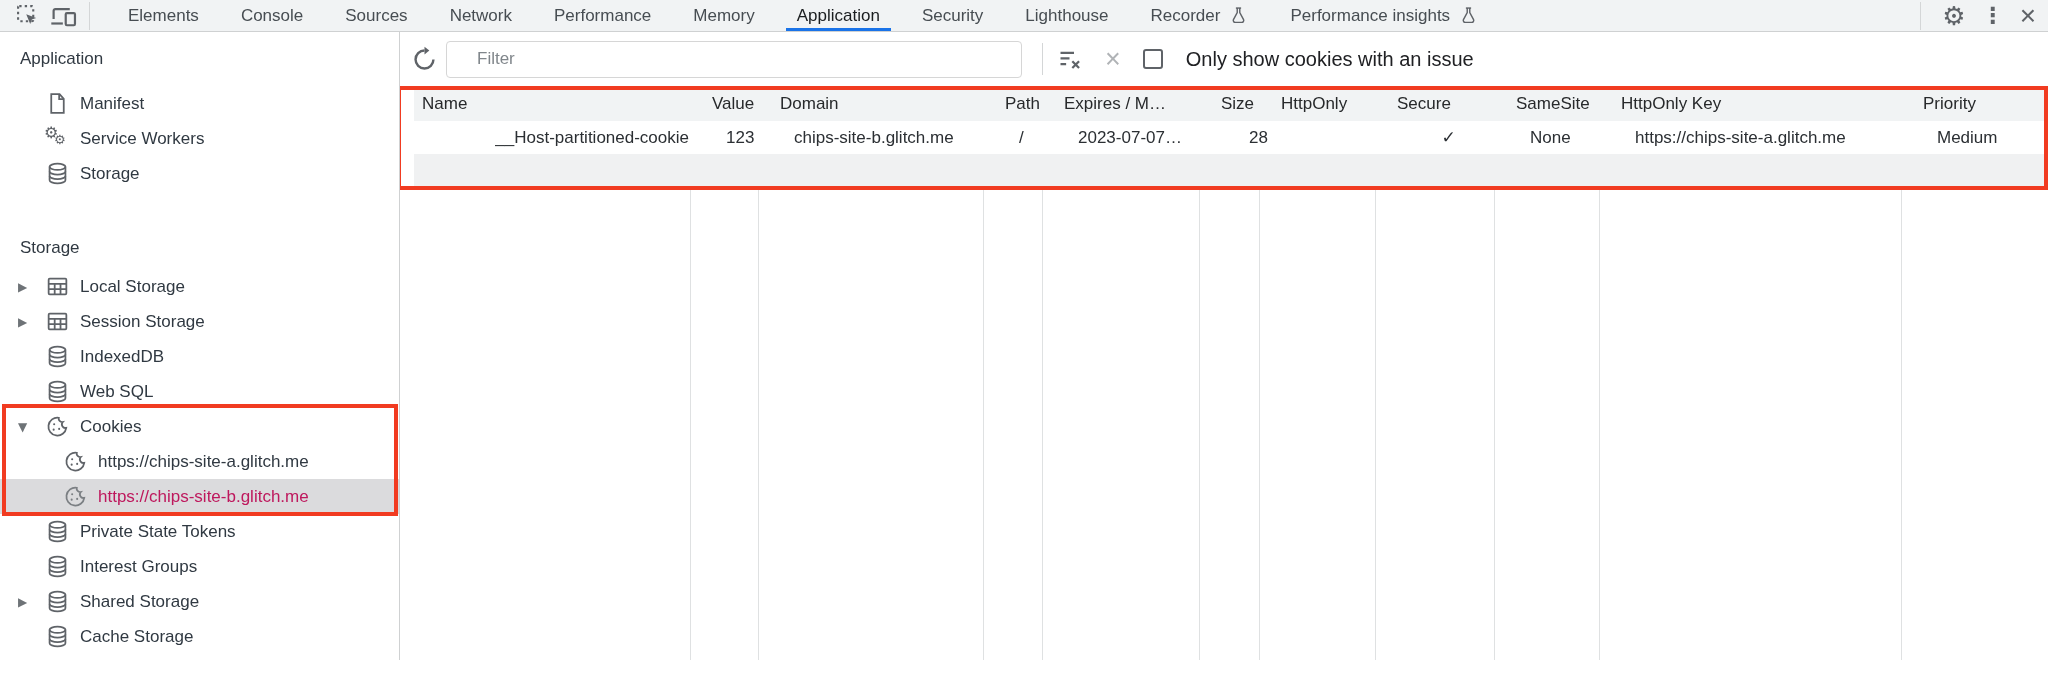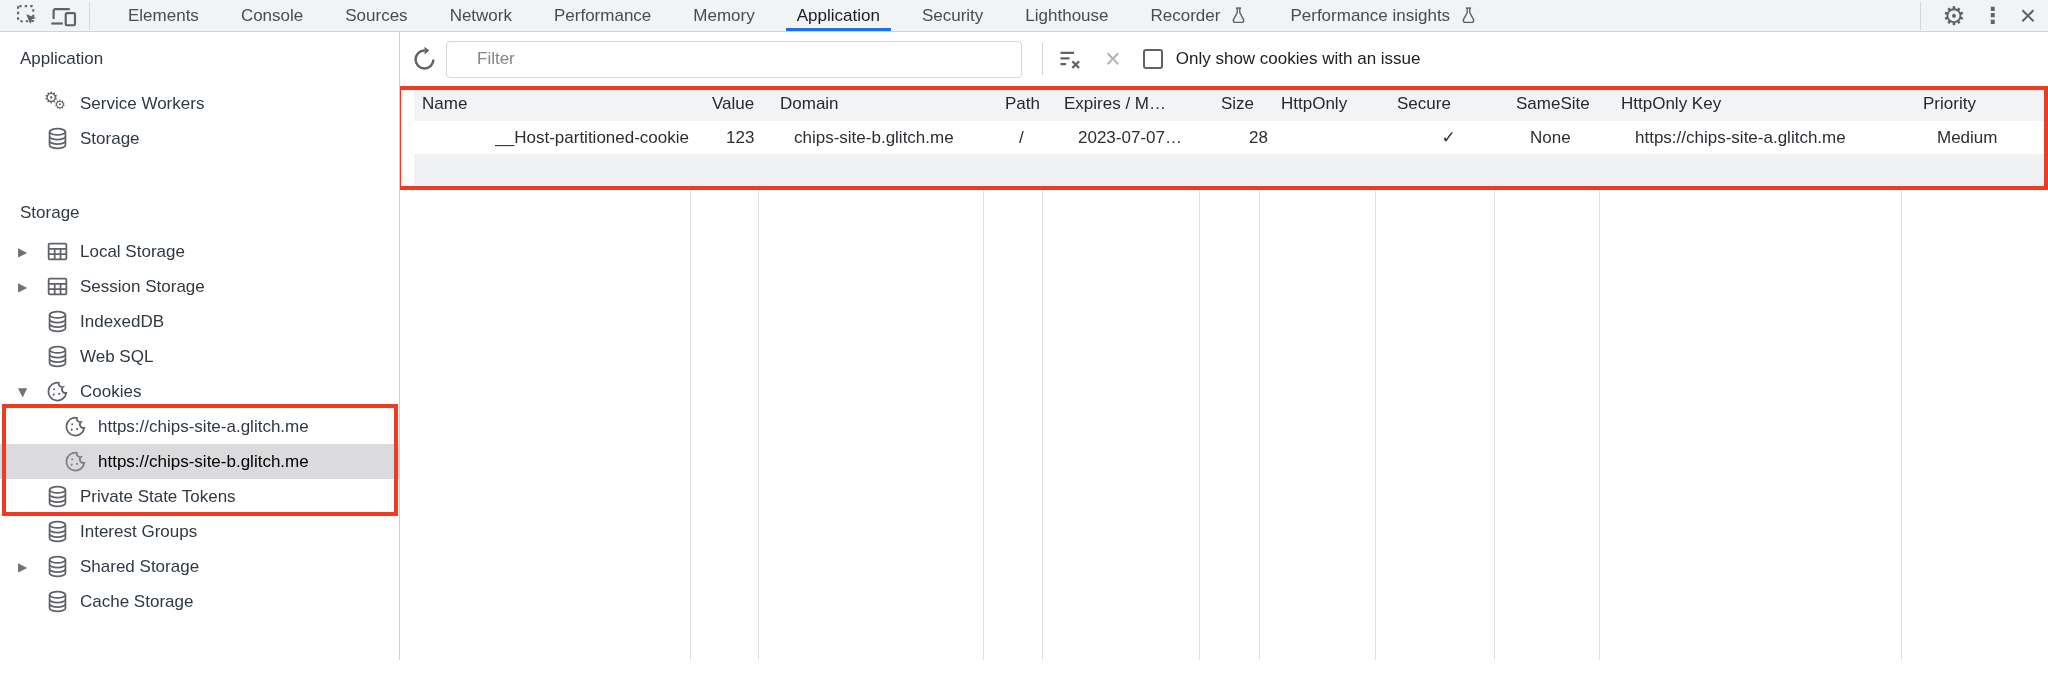--- a/index.html
+++ b/index.html
@@ -36,21 +36,21 @@
   #sidebar { width:400px; flex:none; border-right:1px solid var(--line); position:relative;
     overflow:hidden; background:#fff; }
   .side-header { font-size:17px; color:#303942; padding-left:20px; height:22px; line-height:22px; }
   #app-header { margin-top:16px; }
   #app-items { margin-top:16px; }
   #storage-header { margin-top:46px; }
   #storage-items { margin-top:10px; }
   .tree-item { height:35px; display:flex; align-items:center; font-size:17px; color:#303942;
     padding-left:18px; cursor:pointer; white-space:nowrap; position:relative; }
   .tree-item.indent-2 { padding-left:36px; }
-  .tree-item.selected { background:var(--selgray); color:#000000; }
+  .tree-item.selected { background:var(--selgray); color:#be185d; }
   .tree-item.selected .ticon { color:#7b7f83; }
   .arrow { width:24px; flex:none; font-size:12px; color:#6e7377;
     font-family:"DejaVu Sans",sans-serif; }
   .ticon { width:30px; flex:none; display:flex; justify-content:center; color:var(--iconc); }
   .ticon svg { display:block; }
   .tlabel { margin-left:8px; }
   .gearpair { position:relative; width:26px; height:26px; font-family:"DejaVu Sans",sans-serif; }
   .gearpair .g1 { position:absolute; left:0; top:-3px; font-size:16px; }
   .gearpair .g2 { position:absolute; left:10px; top:6px; font-size:13px; }
   #sidebar-redbox { position:absolute; left:2px; top:372px; width:396px; height:112px;
@@ -62,21 +62,21 @@
     justify-content:center; color:var(--iconc); cursor:pointer; }
   #filter-input { margin-left:6px; width:576px; height:37px; border:1px solid #d6d6d6;
     border-radius:4px; font-size:17px; padding:0 30px; color:#303942; outline:none;
     background:#fff; font-family:inherit; }
   #filter-input::placeholder { color:#80868b; }
   .vsep2 { width:1px; height:32px; background:#d4d6d7; margin-left:20px; }
   .tool-icon { margin-left:13px; color:var(--iconc); display:flex; cursor:pointer; }
   .x-disabled { margin-left:22px; font-size:27px; line-height:1; color:#b0b3b6; cursor:default; }
   .checkbox { width:20px; height:20px; border:2px solid #5f6368; border-radius:3px;
     margin-left:22px; background:#fff; cursor:pointer; flex:none; }
-  .cb-label { margin-left:13px; font-size:17px; color:#202124; }
+  .cb-label { margin-left:23px; font-size:20px; color:#202124; }
   #grid { position:absolute; top:54px; left:0; right:0; bottom:0; overflow:hidden; }
   .vline { position:absolute; top:0; bottom:0; width:1px; background:var(--gridline); }
   .row { position:absolute; left:14px; right:0; display:flex; }
   #header-row { top:0; height:35px; background:var(--toolbg); }
   .hcell { font-size:17px; color:#27292b; padding:0 8px; display:flex; align-items:center;
     flex:none; white-space:nowrap; overflow:hidden; cursor:pointer; }
   #data-row { top:35px; height:33px; background:#fff; }
   .dcell { font-size:17px; color:#2b2f33; padding:0 22px; display:flex; align-items:center;
     flex:none; white-space:nowrap; overflow:hidden; cursor:pointer; }
   .dcell.right { justify-content:flex-end; padding-right:15px; }
@@ -166,20 +166,30 @@
   </div>
 
   <div id="content">
 
     <div id="sidebar">
       <div id="app-header" class="side-header">Application</div>
       <div id="app-items">
           <div class="tree-item">
             <span class="arrow"></span>
             <span class="ticon">
+              <svg width="25" height="25" viewBox="0 0 24 24" fill="none" stroke="currentColor" stroke-width="1.7">
+                <path d="M6 3h8l4 4.5V21H6z"></path>
+                <path d="M13.6 3v4.9H18"></path>
+              </svg>
+            </span>
+            <span class="tlabel">Manifest</span>
+          </div>
+          <div class="tree-item">
+            <span class="arrow"></span>
+            <span class="ticon">
               <span class="gearpair">
                 <span class="g1">⚙</span>
                 <span class="g2">⚙</span>
               </span>
             </span>
             <span class="tlabel">Service Workers</span>
           </div>
           <div class="tree-item">
             <span class="arrow"></span>
             <span class="ticon">

